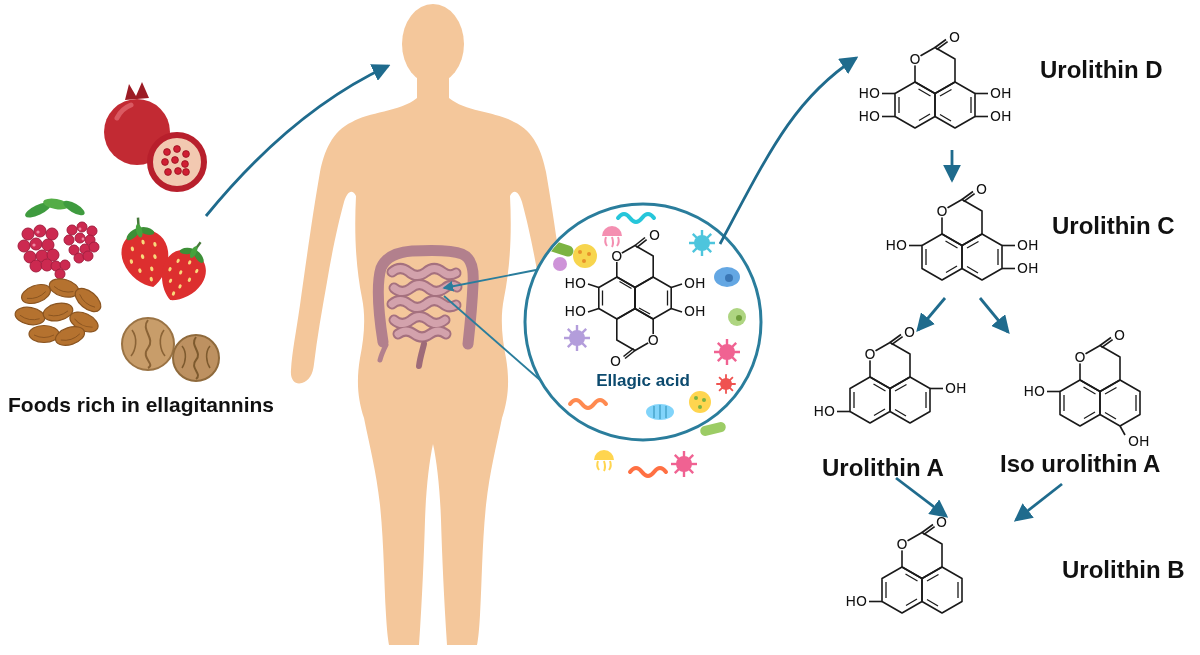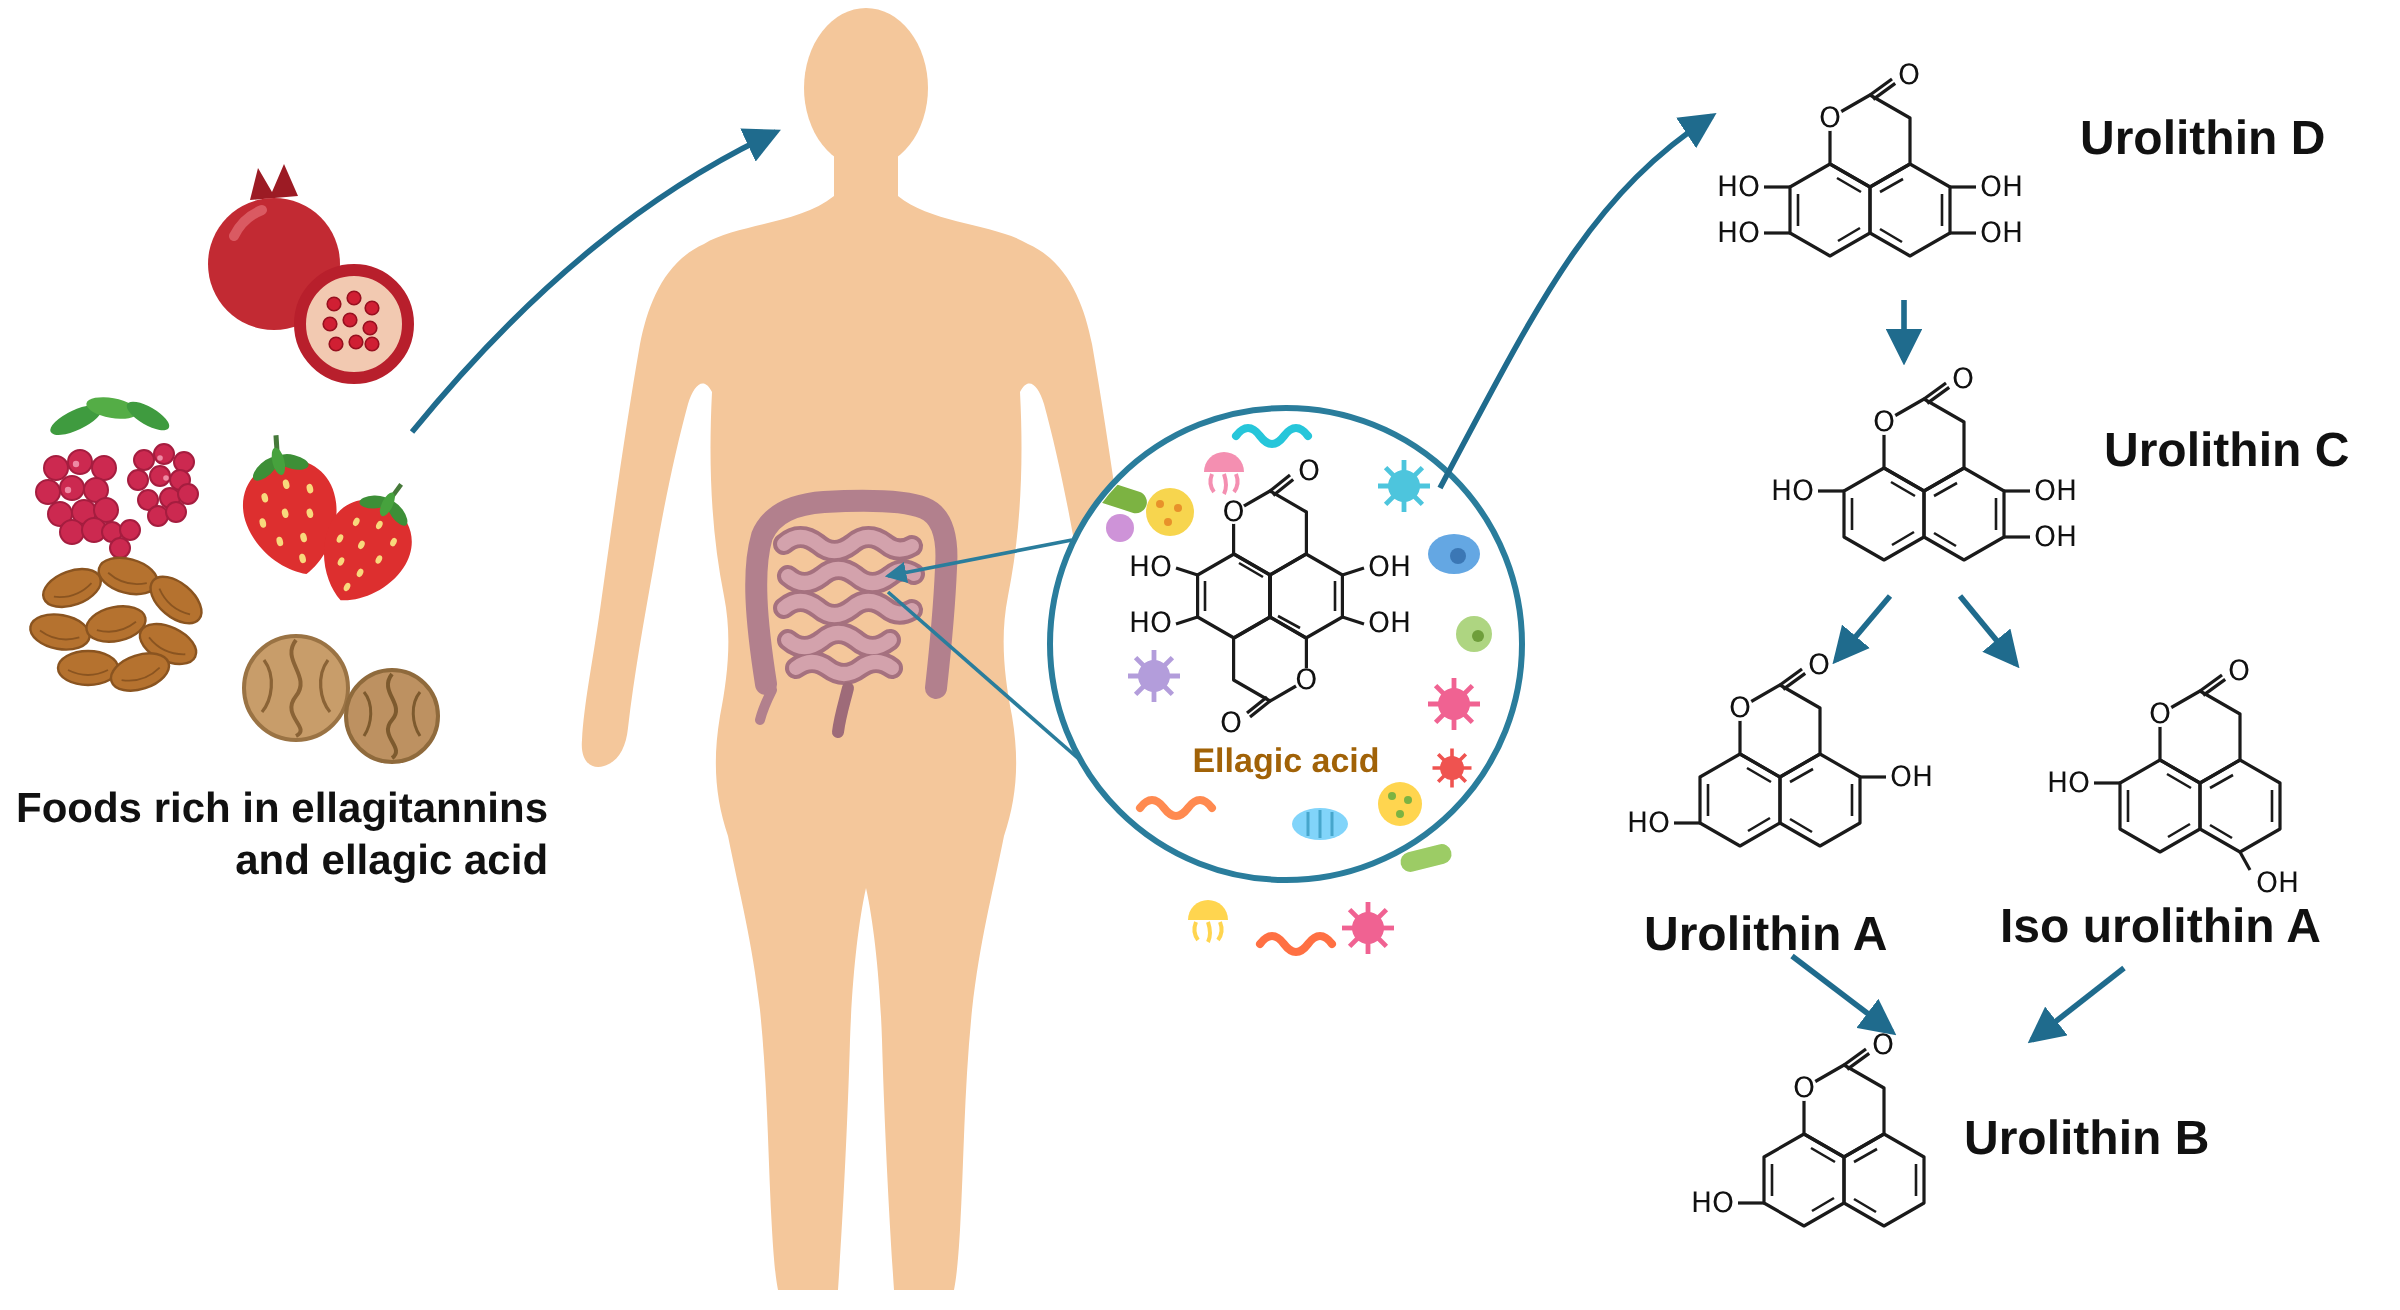--- a/index.html
+++ b/index.html
@@ -1,21 +1,21 @@
 <!DOCTYPE html>
 <html><head>
 <meta charset="utf-8">
 <style>
   html,body{margin:0;padding:0;background:#fff;font-family:"Liberation Sans",sans-serif;}
   .canvas{position:relative;width:1200px;height:655px;background:#fff;overflow:hidden;}
   #scene{position:absolute;left:0;top:0;}
   .caption{position:absolute;left:8px;top:392px;font-size:21px;font-weight:700;color:#111;line-height:1.22;text-align:right;}
   .mol-name{position:absolute;font-size:24px;font-weight:700;color:#111;white-space:nowrap;}
   .lens-label{position:absolute;left:585px;top:371px;width:116px;text-align:center;font-size:17px;
-              font-weight:700;color:#a16207;background:rgba(255,255,255,.72);border-radius:4px;}
+              font-weight:700;color:#0c4a6e;background:rgba(255,255,255,.72);border-radius:4px;}
   text.atom{font-family:"DejaVu Sans",sans-serif;font-size:14px;fill:#111;}
   .bond{stroke:#1a1a1a;stroke-width:1.6;fill:none;stroke-linejoin:round;}
   .ibond{stroke:#1a1a1a;stroke-width:1.3;fill:none;}
   .arrow{stroke:#1f6b8d;stroke-width:2.8;fill:none;}
   .thinline{stroke:#2a7d9c;stroke-width:1.8;fill:none;}
 </style>
 </head>
 <body>
 
 <div class="canvas">
@@ -369,24 +369,23 @@
     <line class="arrow" x1="952" y1="150" x2="952" y2="180" marker-end="url(#arr)"></line>
     <line class="arrow" x1="945" y1="298" x2="918" y2="330" marker-end="url(#arr)"></line>
     <line class="arrow" x1="980" y1="298" x2="1008" y2="332" marker-end="url(#arr)"></line>
     <line class="arrow" x1="896" y1="478" x2="946" y2="516" marker-end="url(#arr)"></line>
     <line class="arrow" x1="1062" y1="484" x2="1016" y2="520" marker-end="url(#arr)"></line>
   </g>
 </svg>
 
 <div class="caption">
   <div>Foods rich in ellagitannins</div>
-  <div>and ellagic acid</div>
 </div>
 
 <div class="lens-label">Ellagic acid</div>
 
 <div class="mol-name" style="left:1040px;top:56px">Urolithin D</div>
 <div class="mol-name" style="left:1052px;top:212px">Urolithin C</div>
 <div class="mol-name" style="left:822px;top:454px">Urolithin A</div>
 <div class="mol-name" style="left:1000px;top:450px">Iso urolithin A</div>
-<div class="mol-name" style="left:982px;top:556px">Urolithin B</div>
+<div class="mol-name" style="left:1062px;top:556px">Urolithin B</div>
 
 </div>
 
 </body></html>

